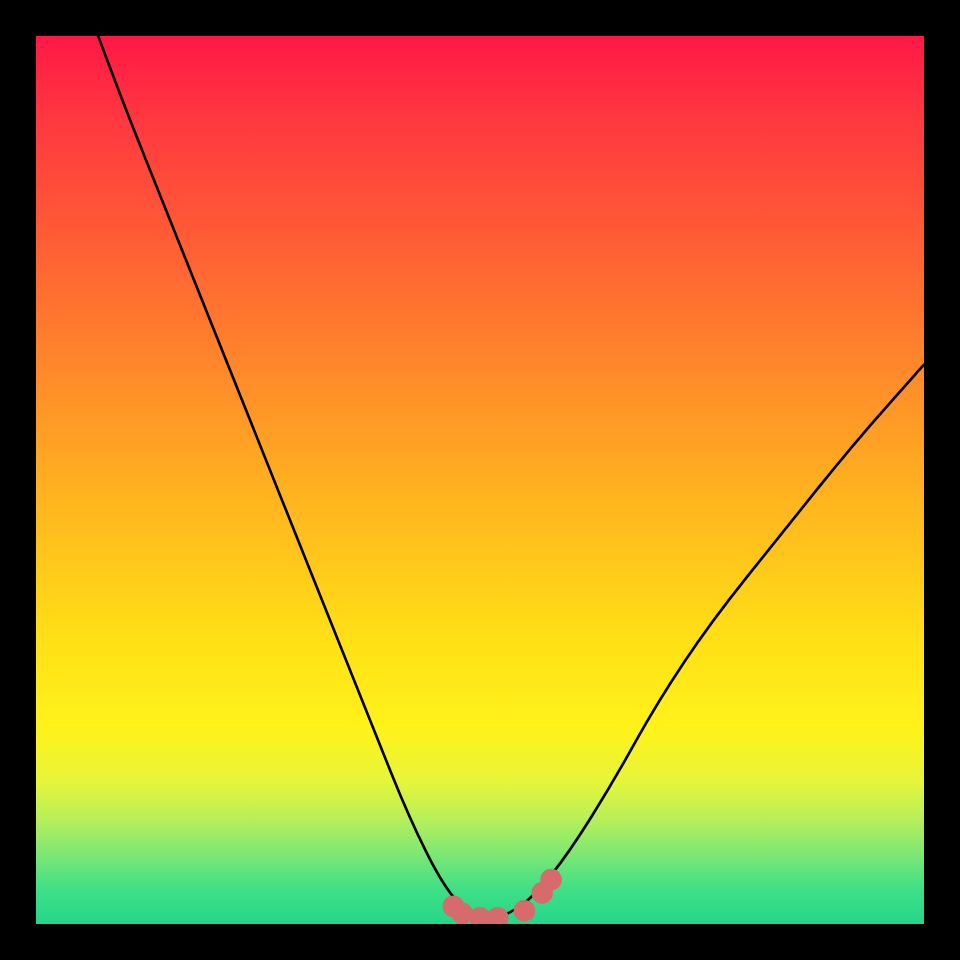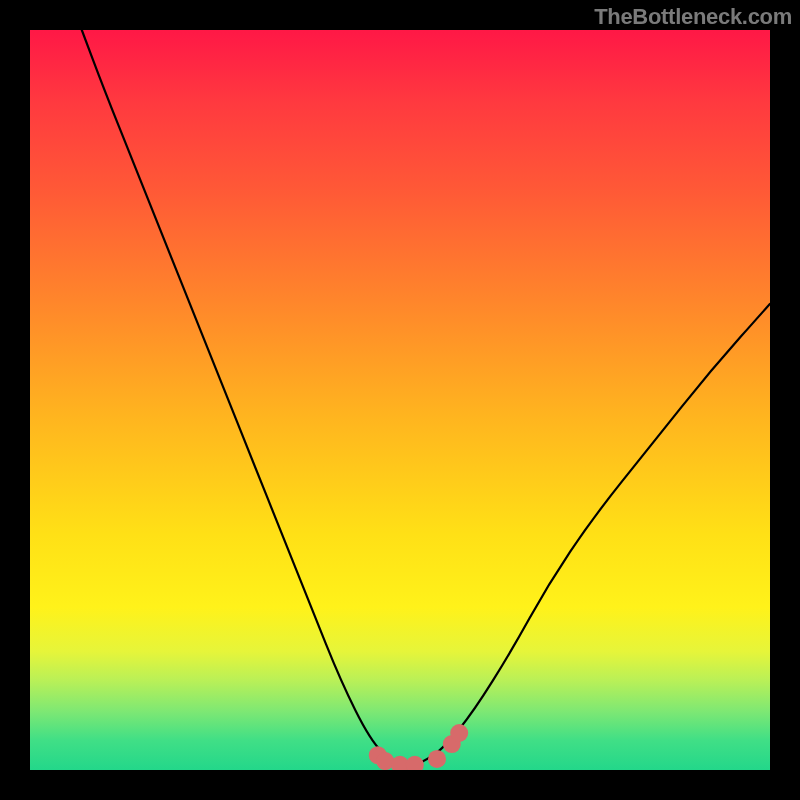--- a/index.html
+++ b/index.html
@@ -60,21 +60,20 @@
   .marker {
     fill: #d76a6a;
     stroke: none;
   }
 </style>
 </head>
 <body>
 
 <div class="outer">
 
-  <div class="watermark">TheBottleneck.com</div>
 
   <div class="plot">
 
     <svg class="curve" viewBox="0 0 740 740" preserveAspectRatio="none">
       <path id="curve-path" fill="none" stroke="#000000" stroke-width="2.2" stroke-linecap="round" stroke-linejoin="round" d="M 51.8 0.0 Q 51.8 0.0 62.9 29.6 Q 74.0 59.2 88.8 96.2 Q 103.6 133.2 118.4 170.2 Q 133.2 207.2 148.0 244.2 Q 162.8 281.2 177.6 318.2 Q 192.4 355.2 207.2 392.2 Q 222.0 429.2 236.8 466.2 Q 251.6 503.2 266.4 540.2 Q 281.2 577.2 296.0 614.2 Q 310.8 651.2 325.6 680.8 Q 340.4 710.4 351.5 721.5 Q 362.6 732.6 370.0 734.5 Q 377.4 736.3 384.8 734.5 Q 392.2 732.6 403.3 725.2 Q 414.4 717.8 429.2 699.3 Q 444.0 680.8 462.5 651.2 Q 481.0 621.6 499.5 588.3 Q 518.0 555.0 540.2 521.7 Q 562.4 488.4 592.0 451.4 Q 621.6 414.4 651.2 377.4 Q 680.8 340.4 710.4 307.1 T 740.0 273.8"></path>
       <g id="marker-group">
           <circle cx="347.8" cy="725.2" r="9" class="marker"></circle>
           <circle cx="355.2" cy="731.1" r="9" class="marker"></circle>
           <circle cx="370.0" cy="734.8" r="9" class="marker"></circle>
           <circle cx="384.8" cy="734.8" r="9" class="marker"></circle>

